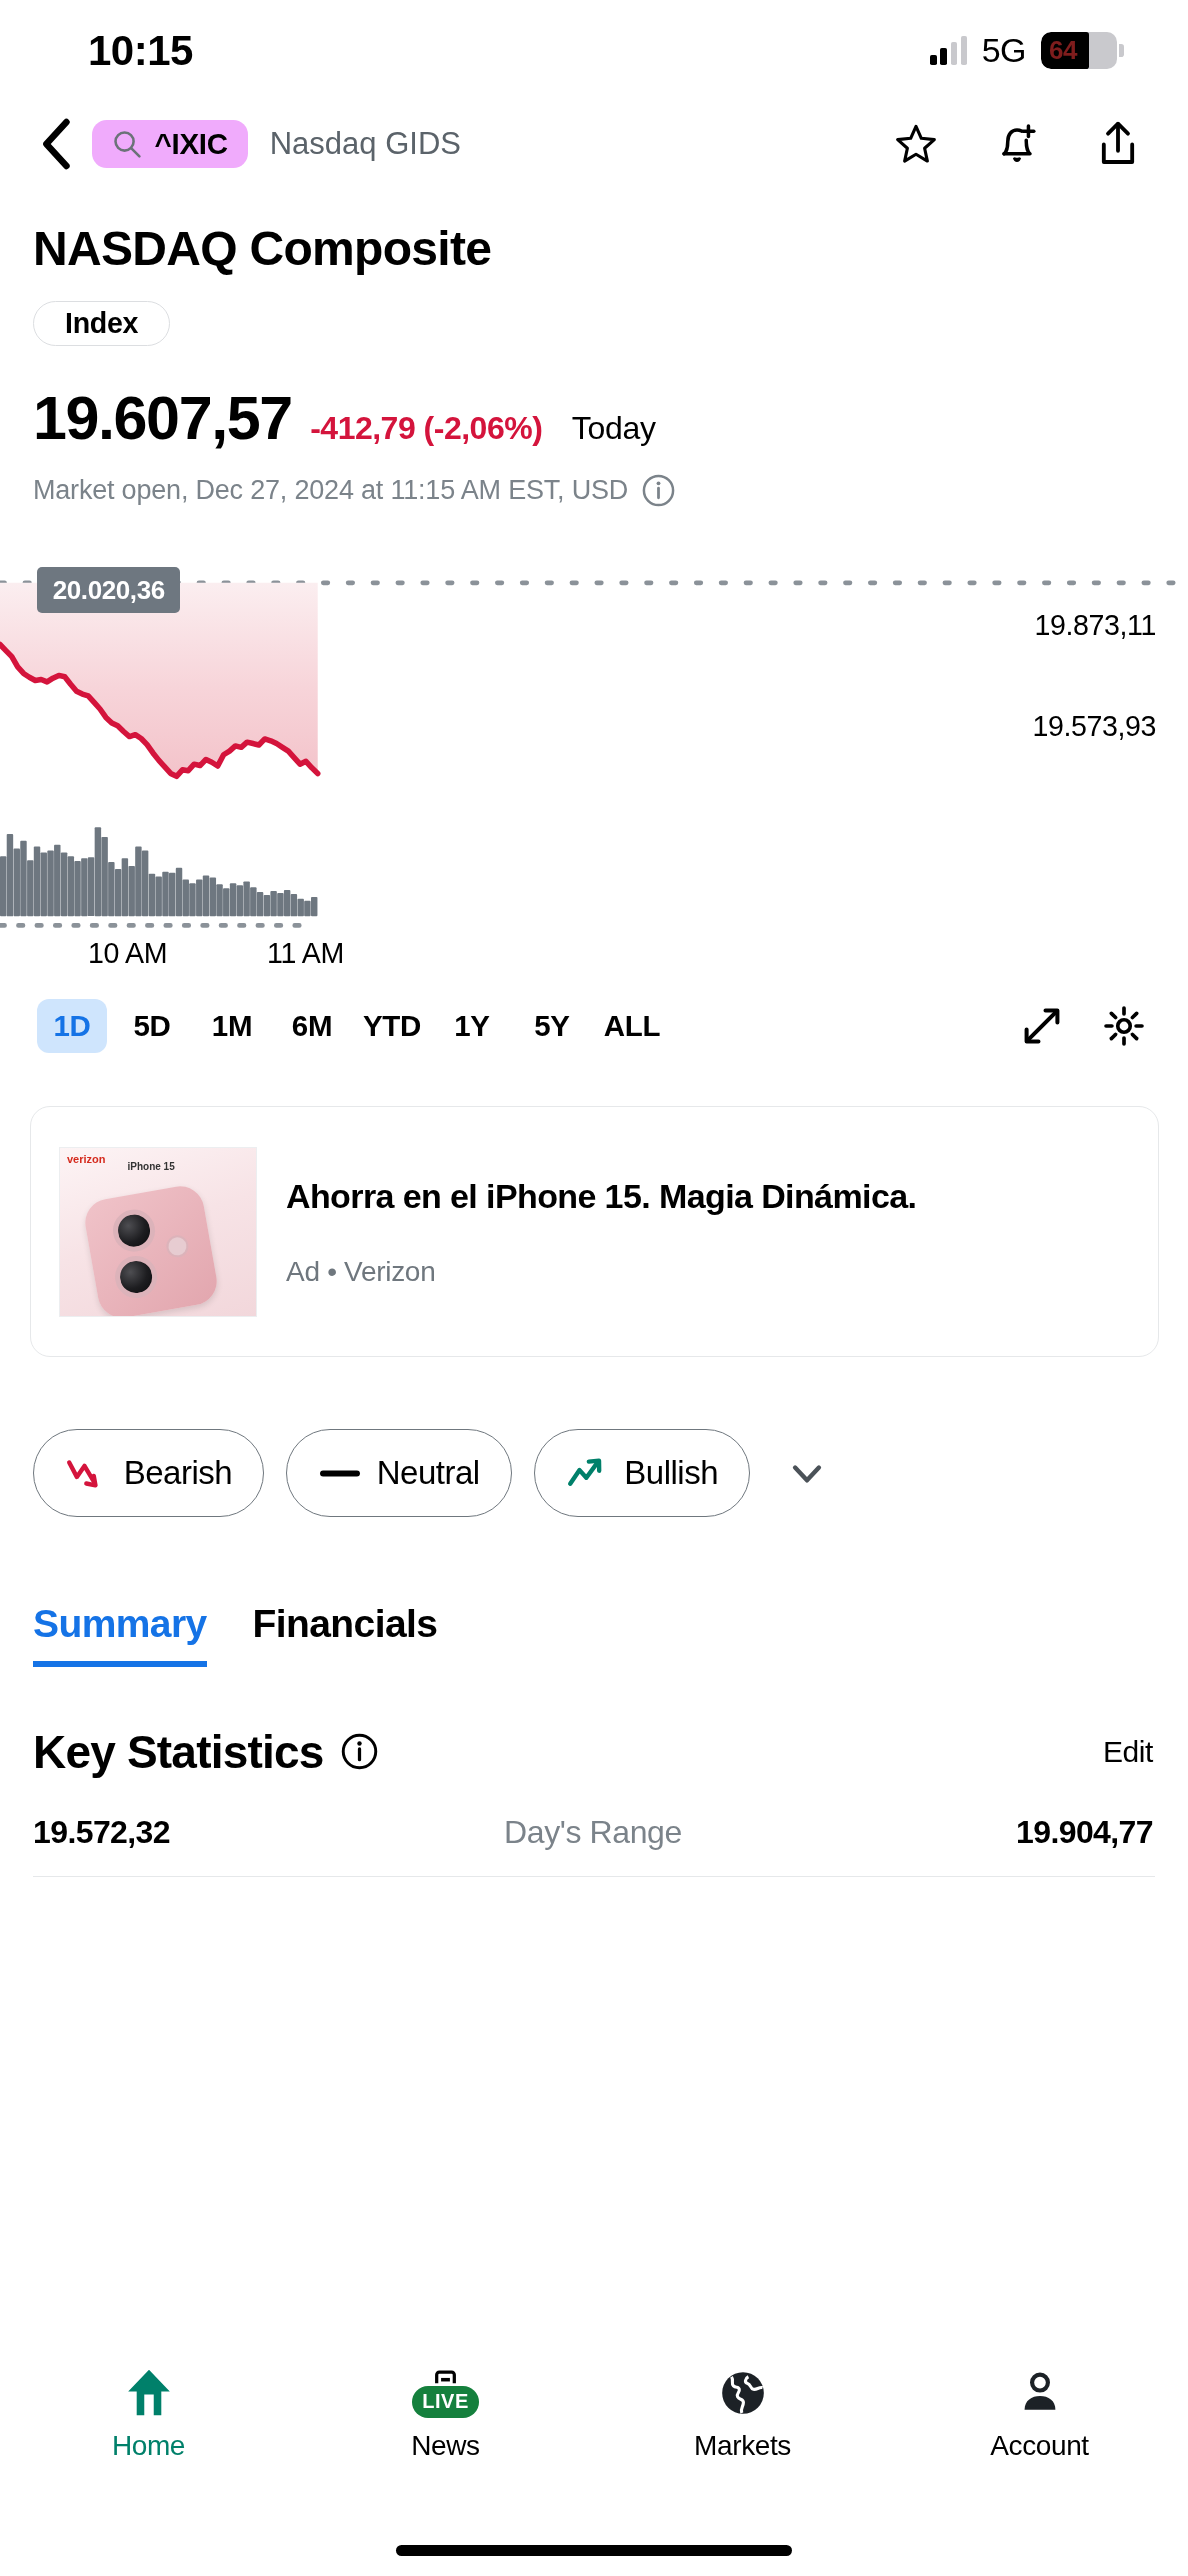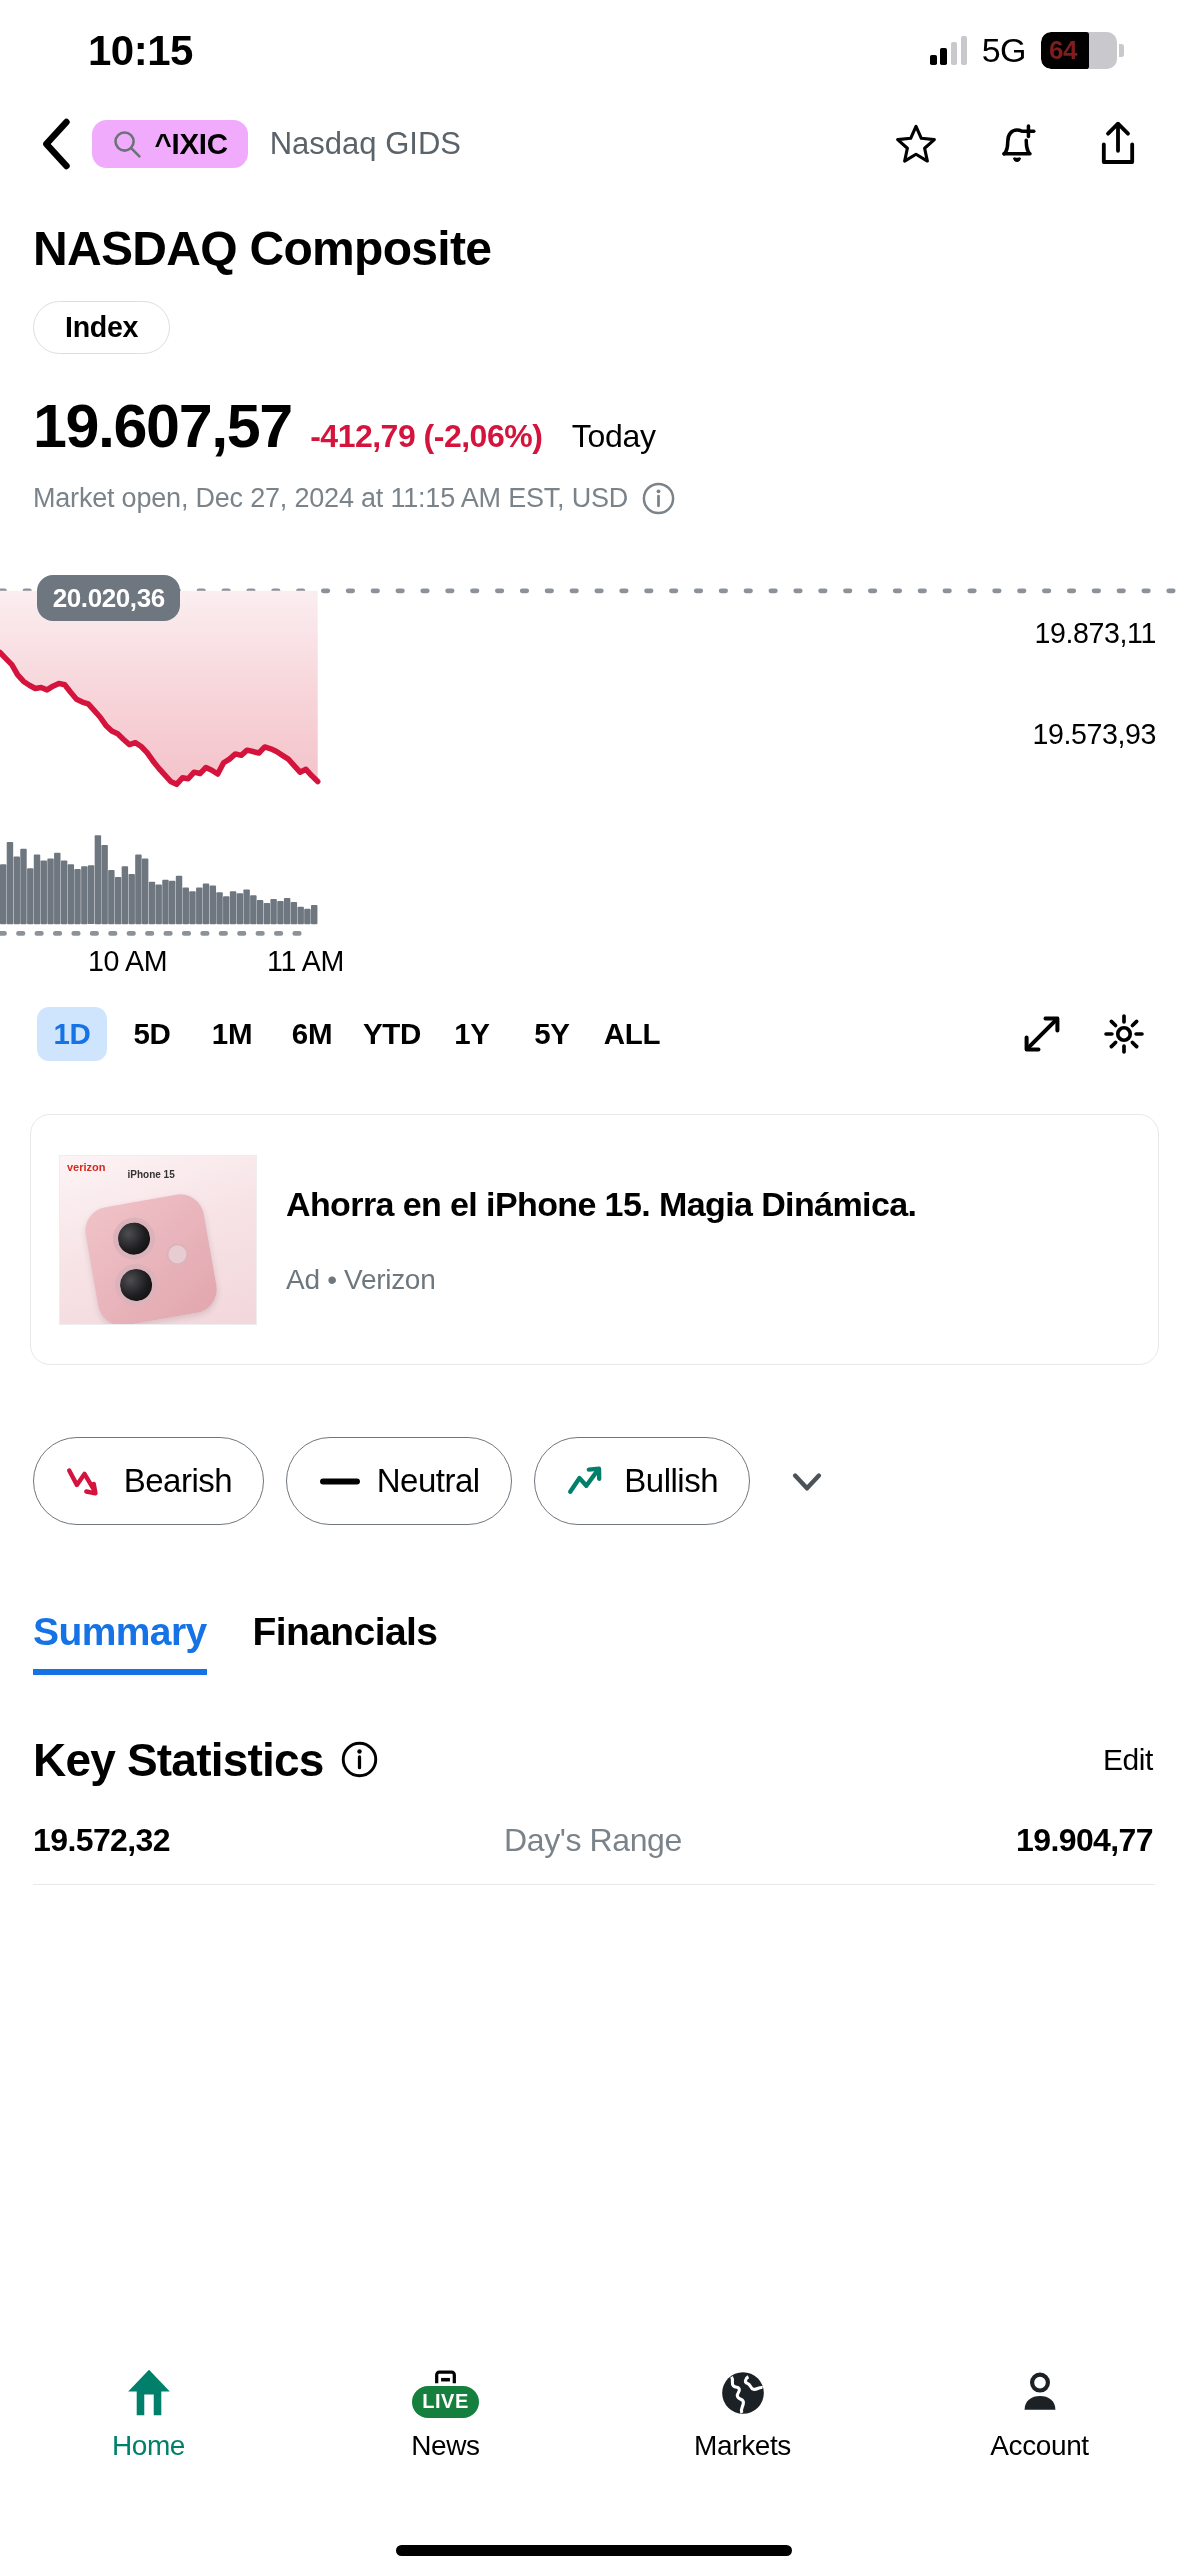--- a/index.html
+++ b/index.html
@@ -77,21 +77,21 @@
   .nav-ic { width:48px; height:48px; display:flex; align-items:center; justify-content:center; }
 
   
   .ticker-title {
     font-size:48px; font-weight:700; letter-spacing:-0.7px;
     padding:35px 0 0 33px;
   }
   .index-badge {
     display:inline-flex; align-items:center; justify-content:center;
     margin:25px 0 0 33px;
-    height:53px; padding:0 31px;
+    height:45px; padding:0 31px;
     border:1.8px solid #dcdee1; border-radius:28.6px;
     font-size:28.6px; font-weight:700; letter-spacing:-0.3px;
   }
   .price-row {
     display:flex; align-items:baseline; gap:18.4px;
     padding:37px 0 0 33px;
   }
   .price-main { font-size:61px; font-weight:700; letter-spacing:-1.4px; }
   .price-chg { font-size:32px; font-weight:600; letter-spacing:-0.5px; }
   .price-period { font-size:32px; font-weight:400; margin-left:11px; letter-spacing:-0.3px;}
@@ -101,21 +101,21 @@
     font-size:27px; color:#7b838a; letter-spacing:-0.2px;
   }
 
   
   .chart-area { position:relative; height:387px; margin-top:60px; }
   .chart-svg { position:absolute; left:0; top:0; }
   .ref-badge {
     position:absolute; left:37px; top:-0.9px;
     background:#6e7780; color:#fff;
     font-size:26px; font-weight:700; letter-spacing:-0.4px;
-    padding:7.4px 15.7px; border-radius:16px;
+    padding:7.4px 15.7px; border-radius:5px;
   }
   .axis-label {
     position:absolute; right:32px;
     font-size:28.6px; letter-spacing:-0.4px;
   }
   .axis-hi { top:41px; }
   .axis-lo { top:142px; }
   .time-ticks {
     position:absolute; top:369px; left:0; width:100%;
     font-size:28.6px; font-weight:500; letter-spacing:-0.4px;

